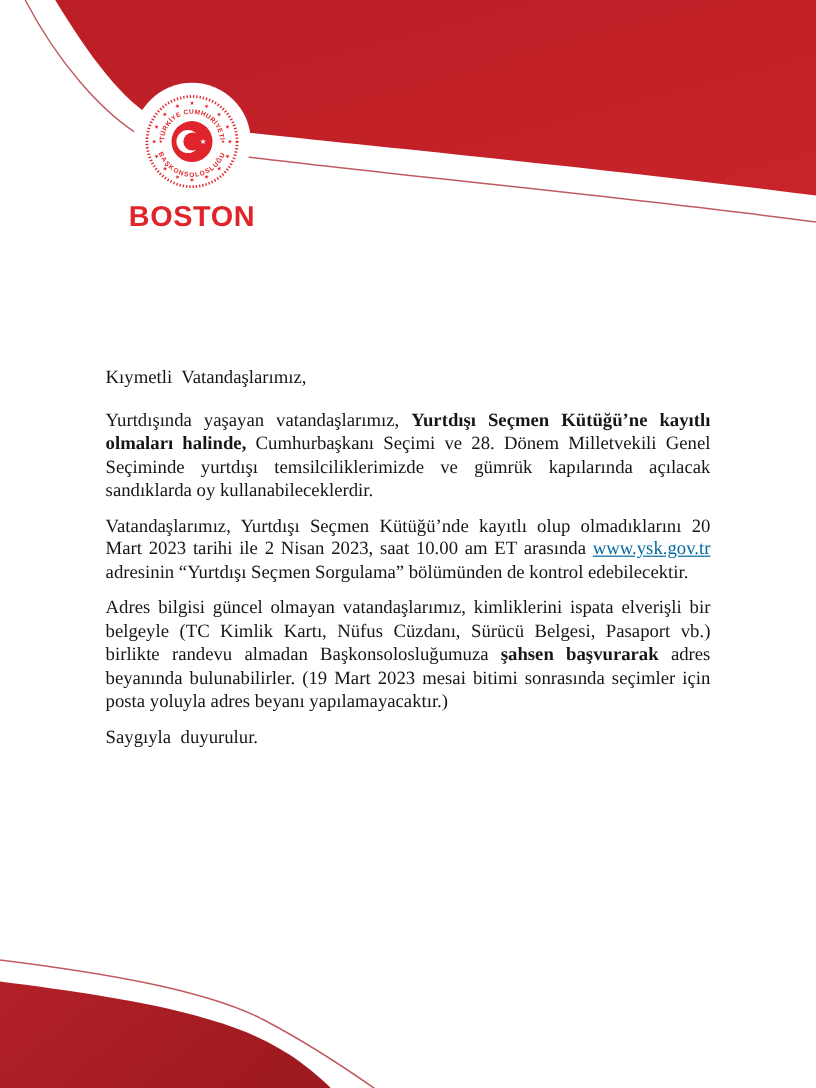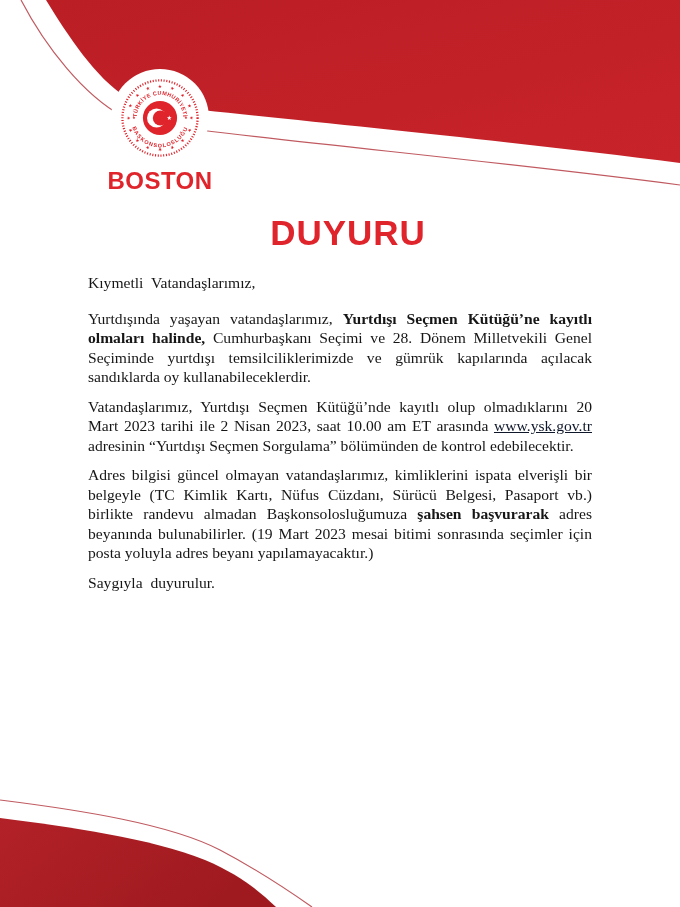--- a/index.html
+++ b/index.html
@@ -21,25 +21,25 @@
   .flagstar{fill:#ffffff;font-size:9px;text-anchor:middle;font-family:"DejaVu Sans",sans-serif;}
   
   .city{position:absolute;left:99px;top:167px;width:122px;text-align:center;color:#e0242b;
         font-family:"Liberation Sans",sans-serif;font-weight:bold;font-size:24px;letter-spacing:.5px;}
   .title{position:absolute;left:88px;top:213px;width:520px;text-align:center;color:#e0242b;
         font-family:"Liberation Sans",sans-serif;font-weight:bold;font-size:35px;letter-spacing:1px;}
   
   .body-text{position:absolute;left:88px;top:273px;width:504px;font-size:15.6px;
         line-height:19.5px;color:#161616;text-align:justify;}
   .para{margin:0 0 10px 0;}
-  .para.gap-lg{margin-bottom:16px;}
+  .para.gap-lg{margin-bottom:16px;margin-top:32px;}
   .para.spread{word-spacing:4px;}
   .b{font-weight:bold;}
   .sans{font-family:"Liberation Sans",sans-serif;font-size:14.6px;}
-  .link{color:#0f172a;cursor:pointer;}
+  .link{color:#0369a1;cursor:pointer;}
 </style>
 </head>
 <body>
 
 <div class="page">
 
   <svg class="bg" viewBox="0 0 680 907" xmlns="http://www.w3.org/2000/svg">
     <defs>
       <linearGradient id="gTop" x1="0" y1="0" x2="1" y2="1">
         <stop offset="0" stop-color="#bb1e25"></stop>
@@ -87,21 +87,20 @@
     </text>
     <text class="seal-sep" x="22" y="62">★</text>
     <text class="seal-sep" x="98" y="62">★</text>
     <circle class="disc" cx="60" cy="60" r="25"></circle>
     <circle class="cres-outer" cx="55" cy="60" r="14"></circle>
     <circle class="cres-inner" cx="60.5" cy="60" r="11"></circle>
     <text class="flagstar" x="73.5" y="63.5">★</text>
   </svg>
 
   <div class="city">BOSTON</div>
-  <div class="title">DUYURU</div>
 
   <div class="body-text">
       <p class="para spread gap-lg"><span class="">Kıymetli Vatandaşlarımız,</span></p>
       <p class="para"><span class="">Yurtdışında yaşayan vatandaşlarımız, </span><span class="b">Yurtdışı Seçmen Kütüğü’ne kayıtlı olmaları halinde,</span><span class=""> Cumhurbaşkanı Seçimi ve 28. Dönem Milletvekili Genel Seçiminde yurtdışı temsilciliklerimizde ve gümrük kapılarında açılacak sandıklarda oy kullanabileceklerdir.</span></p>
       <p class="para"><span class="">Vatandaşlarımız, Yurtdışı Seçmen Kütüğü’nde kayıtlı olup olmadıklarını 20 Mart 2023 tarihi ile 2 Nisan 2023, saat 10.00 am ET arasında </span><a class="link" href="#">www.ysk.gov.tr</a><span class=""> adresinin “Yurtdışı Seçmen Sorgulama” bölümünden de kontrol edebilecektir.</span></p>
       <p class="para"><span class="">Adres bilgisi güncel olmayan vatandaşlarımız, kimliklerini ispata elverişli bir belgeyle (TC Kimlik Kartı, Nüfus Cüzdanı, Sürücü Belgesi, Pasaport vb.) birlikte randevu almadan Başkonsolosluğumuza </span><span class="b">şahsen başvurarak</span><span class=""> adres beyanında bulunabilirler. (19 Mart 2023 mesai bitimi sonrasında seçimler için posta yoluyla adres beyanı yapılamayacaktır.)</span></p>
       <p class="para spread"><span class="">Saygıyla duyurulur.</span></p>
     </div>
 
 </div>

